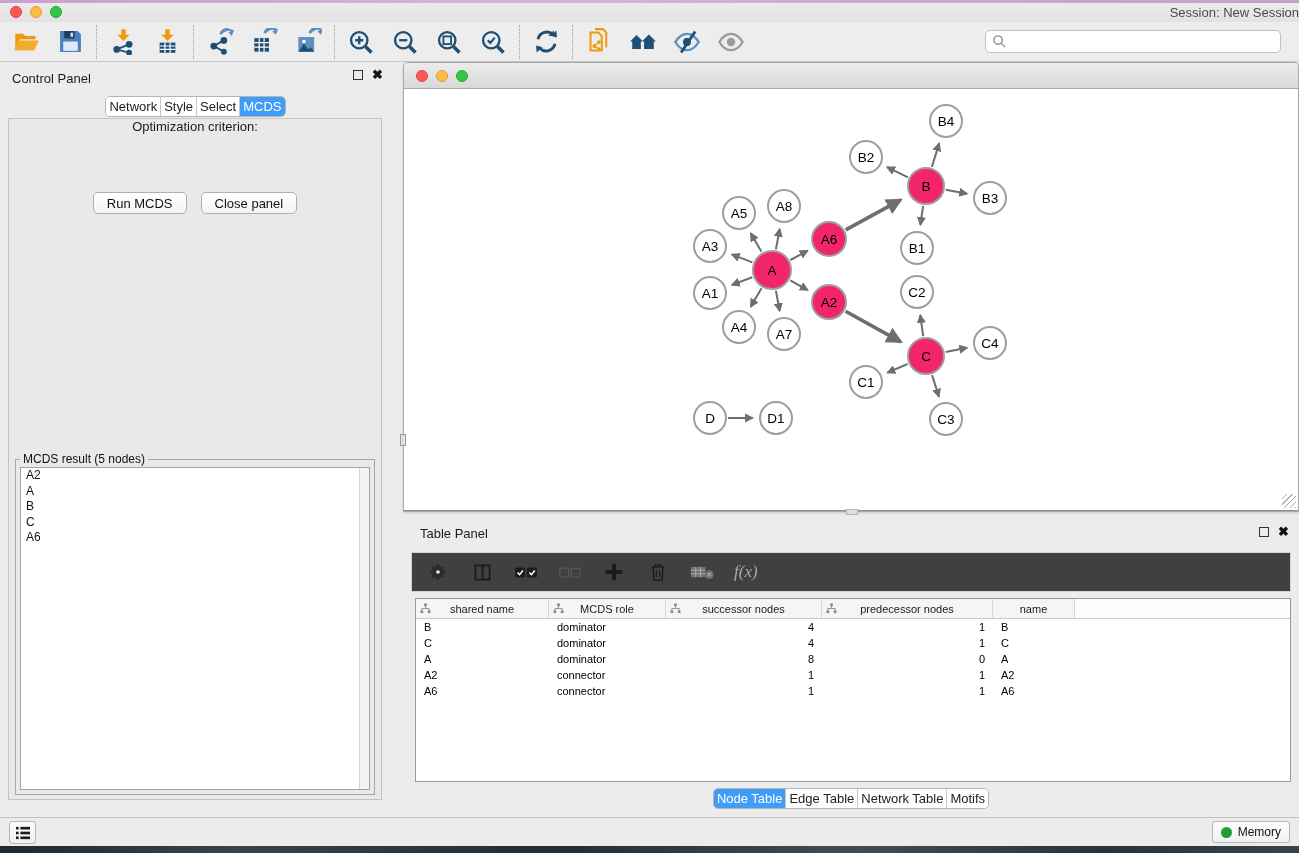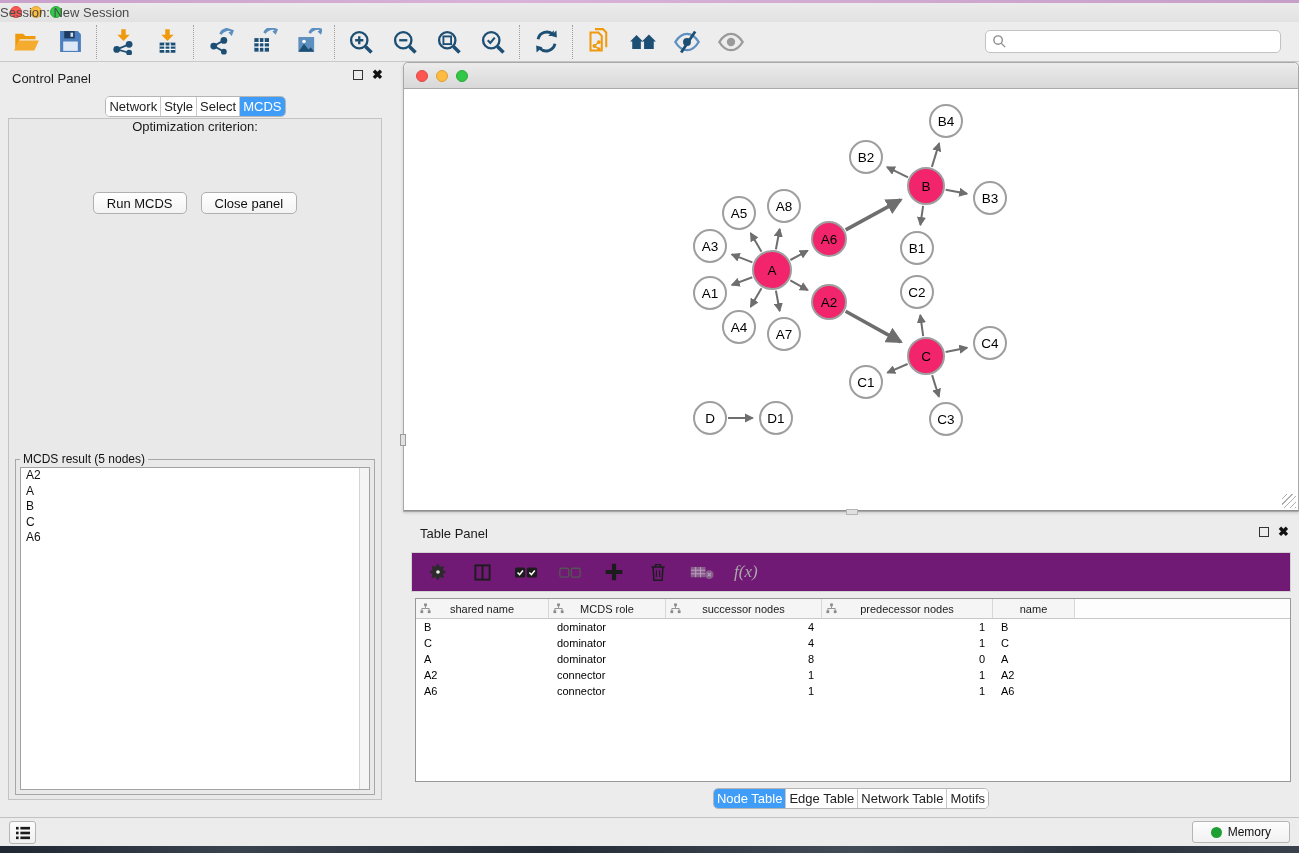--- a/index.html
+++ b/index.html
@@ -14,21 +14,21 @@
 
   
   .titlebar { position:absolute; top:2px; left:0; right:0; height:20px;
     background:linear-gradient(#ececec,#e2e2e2); border-radius:6px 6px 0 0;
     display:flex; align-items:center; }
   .lights { display:flex; gap:8px; margin-left:10px; }
   .light { width:12px; height:12px; border-radius:50%; }
   .light.red { background:#fc5753; border:1px solid #df4744; }
   .light.yellow { background:#fdbc40; border:1px solid #de9f34; }
   .light.green { background:#33c748; border:1px solid #27aa35; }
-  .titlebar-title { position:absolute; left:0; right:0; text-align:left; font-size:13px; color:#4a4a4a; }
+  .titlebar-title { position:absolute; left:0; right:0; text-align:right; font-size:13px; color:#4a4a4a; }
 
   
   .toolbar { position:absolute; top:22px; left:0; right:0; height:40px; background:#ededed;
     border-bottom:1px solid #c9c9c9; display:flex; align-items:center; padding:0 10px; }
   .tb-group { display:flex; align-items:center; gap:16px; padding:0 12px; }
   .tb-sep { width:0; height:34px; border-left:1px dotted #9f9f9f; }
   .tb-btn { width:28px; height:28px; display:flex; align-items:center; justify-content:center; cursor:default; }
   .search-wrap { margin-left:auto; margin-right:8px; position:relative; }
   .search-input { width:296px; height:23px; border:1px solid #c2c2c2; border-radius:5px;
     background:#fff; padding:0 6px 0 26px; font-size:12px; outline:none; }
@@ -86,21 +86,21 @@
   .net-canvas { position:relative; width:894px; height:422px; background:#fff; border-bottom:1px solid #8f8f8f; }
   .grip-left { position:absolute; left:-4px; top:371px; width:6px; height:12px; background:#e0e0e0; border:1px solid #9c9c9c; }
   .grip-bottom { position:absolute; left:442px; bottom:-4px; width:12px; height:6px; background:#e0e0e0; border:1px solid #b5b5b5; }
   .resize-grip { position:absolute; right:2px; bottom:2px; width:14px; height:14px;
     background:repeating-linear-gradient(135deg, transparent 0 3px, #9a9a9a 3px 4px); opacity:.8; }
 
   
   .table-panel { position:absolute; left:403px; top:520px; width:896px; height:295px; }
   .tp-title { position:absolute; left:17px; top:6px; font-size:13px; color:#1c1c1c; }
   .tp-icons { position:absolute; right:10px; top:7px; display:flex; gap:9px; align-items:center; }
-  .tp-toolbar { position:absolute; left:8px; right:8px; top:32px; height:40px; background:#701a75;
+  .tp-toolbar { position:absolute; left:8px; right:8px; top:32px; height:40px; background:#404040;
     border:1px solid #d2d2d2; display:flex; align-items:center; gap:20px; padding:12px 14px; }
   .tp-tool { display:flex; align-items:center; justify-content:center; width:24px; height:24px; }
   .fx-label { font-family:"Liberation Serif", serif; font-style:italic; font-size:17px; color:#a9a9a9; }
 
   .node-table { position:absolute; left:12px; right:8px; top:78px; height:184px; background:#fff;
     border:1px solid #989898; overflow:hidden; font-size:11px; }
   .nt-header { display:grid; grid-template-columns:133px 117px 156px 171px 82px 1fr; height:20px;
     background:#f5f5f5; border-bottom:1px solid #c8c8c8; }
   .nt-th { position:relative; display:flex; align-items:center; justify-content:center;
     border-right:1px solid #d8d8d8; color:#1b1b1b; gap:5px; }
@@ -111,21 +111,21 @@
   .al-r { text-align:right; }
 
   .tp-tabs { position:absolute; left:0; right:0; top:268px; display:flex; justify-content:center; }
 
   
   .statusbar { position:absolute; left:0; right:0; bottom:7px; height:29px; background:#ececec;
     border-top:1px solid #c2c2c2; }
   .list-btn { position:absolute; left:9px; top:3px; width:27px; height:23px; background:linear-gradient(#fdfdfd,#f0f0f0);
     border:1px solid #b5b5b5; border-radius:3px; display:flex; align-items:center; justify-content:center; }
   .memory-btn { position:absolute; right:9px; top:3px; height:22px; background:linear-gradient(#fdfdfd,#f1f1f1);
-    border:1px solid #b5b5b5; border-radius:3px; display:flex; align-items:center; gap:6px; padding:0 18px; font-size:12px; color:#111; }
+    border:1px solid #b5b5b5; border-radius:3px; display:flex; align-items:center; gap:6px; padding:0 8px; font-size:12px; color:#111; }
   .mem-dot { width:11px; height:11px; border-radius:50%; background:#1e9e33; }
 
   svg text { font-family:"Liberation Sans", sans-serif; }
 </style>
 </head>
 <body>
 
 <div class="screen">
   <div class="wp-top"></div>
 

